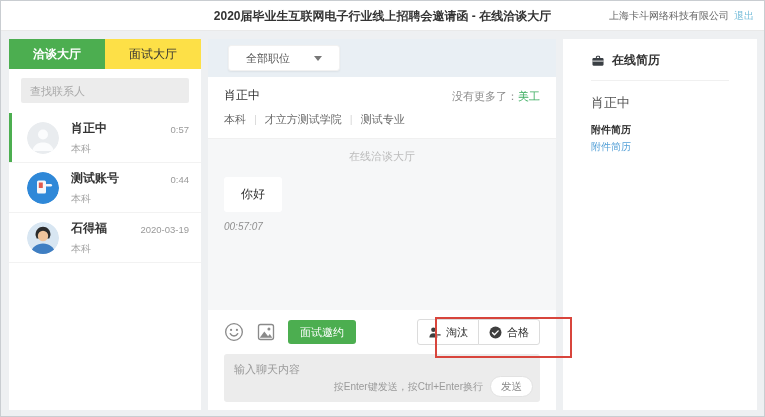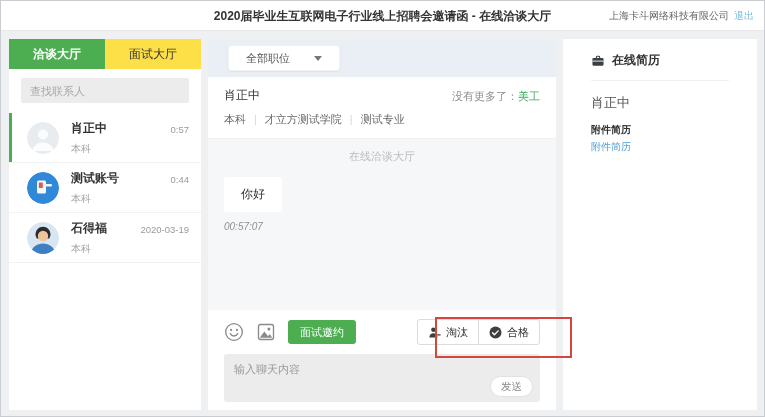--- a/index.html
+++ b/index.html
@@ -199,20 +199,21 @@
                 <path d="M6.5 12.5l3.5 3.5 7-7" stroke="#fff" stroke-width="2.6" fill="none" stroke-linecap="round" stroke-linejoin="round"></path>
               </svg>
           </span>
           <span>合格</span>
         </button>
       </span>
     </div>
     <div class="input-area">
       <textarea placeholder="输入聊天内容" style=""></textarea>
       <div class="input-footer">
+        <span class="send-hint">按Enter键发送，按Ctrl+Enter换行</span>
         <button class="send-btn">发送</button>
       </div>
     </div>
   </div>
 
   <div class="right-panel">
     <div class="resume-header">
       <span style="display:flex;">
         <svg viewBox="0 0 24 24" width="14" height="14">
             <path d="M9.2 7V5.4c0-.8.6-1.4 1.4-1.4h2.8c.8 0 1.4.6 1.4 1.4V7" fill="none" stroke="#3a3f44" stroke-width="1.8"></path>

